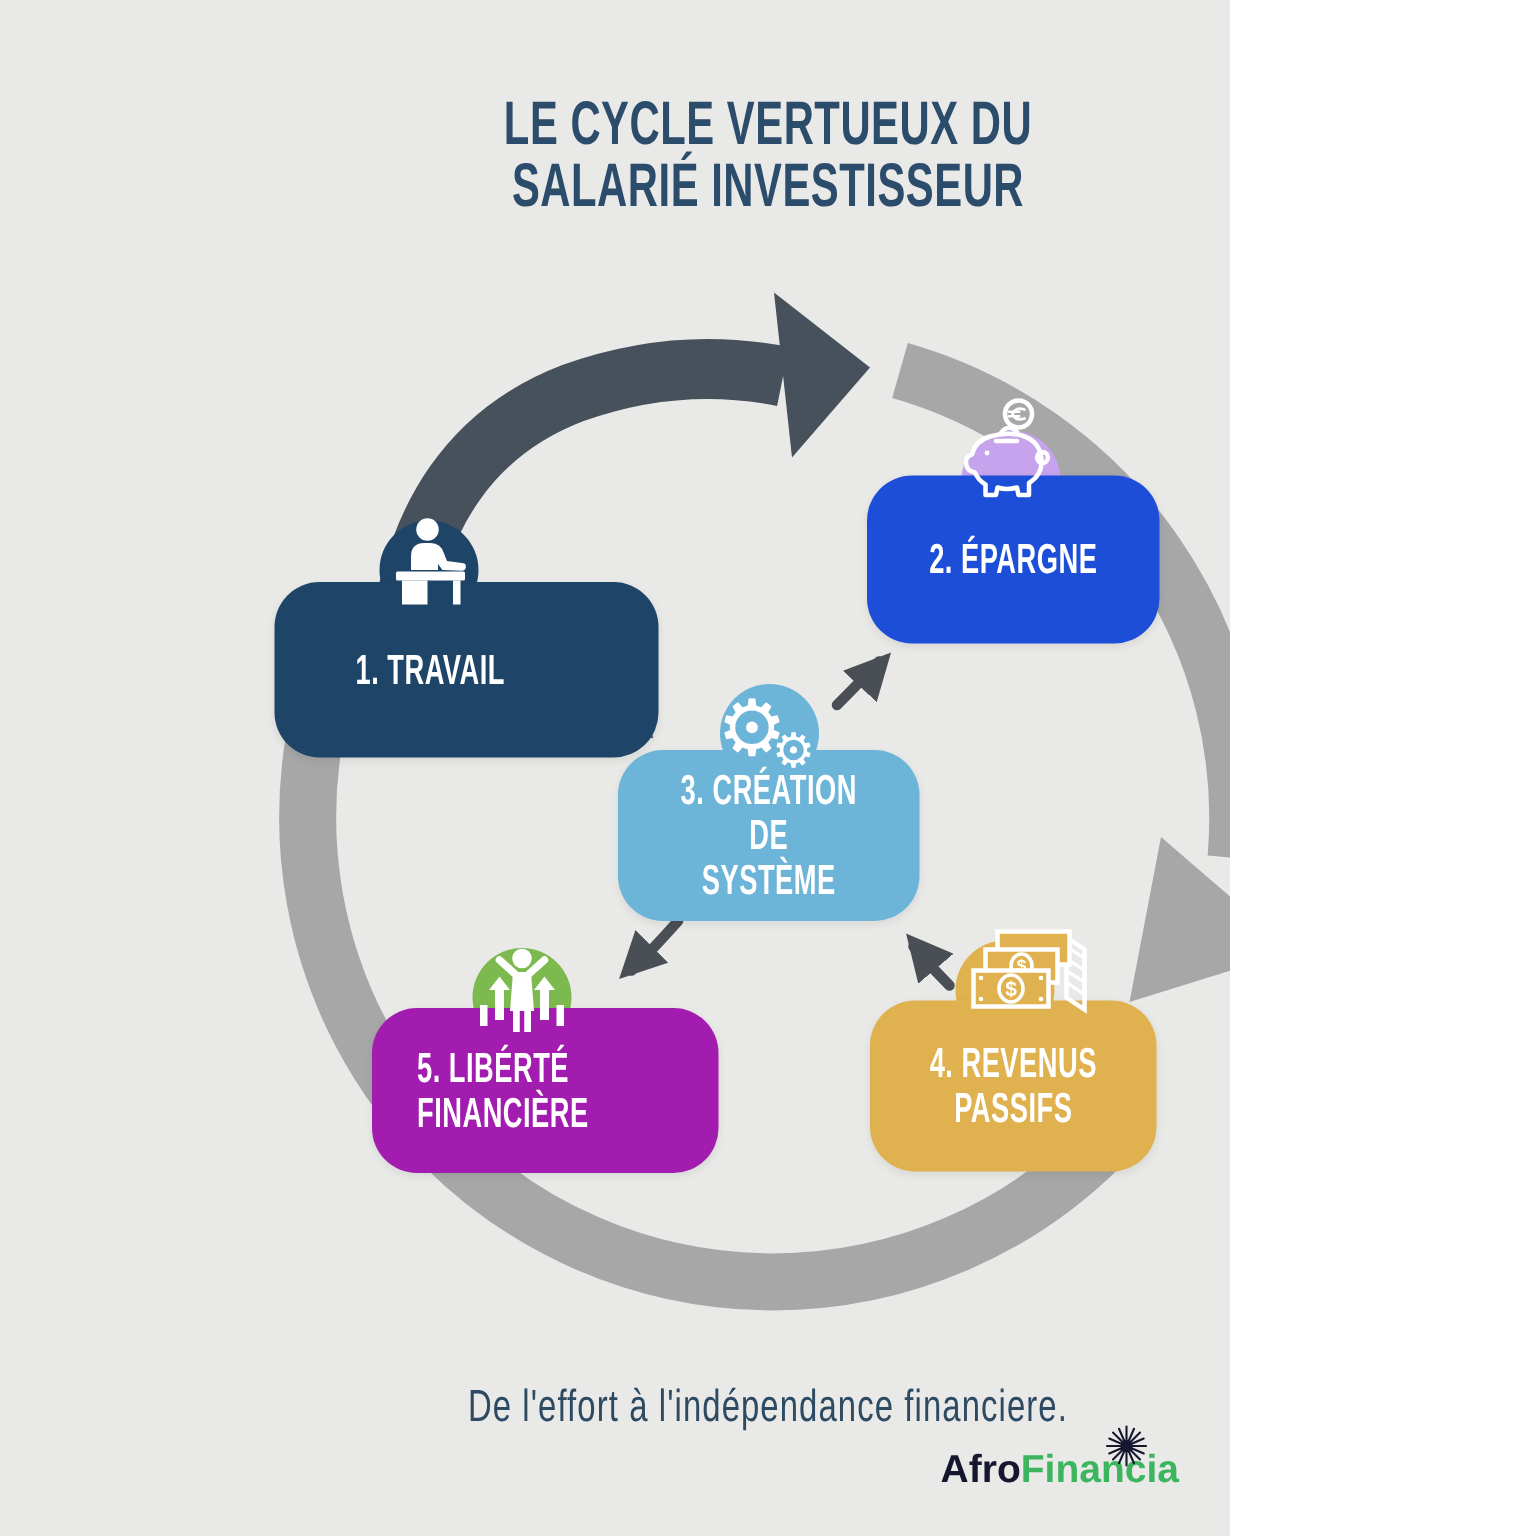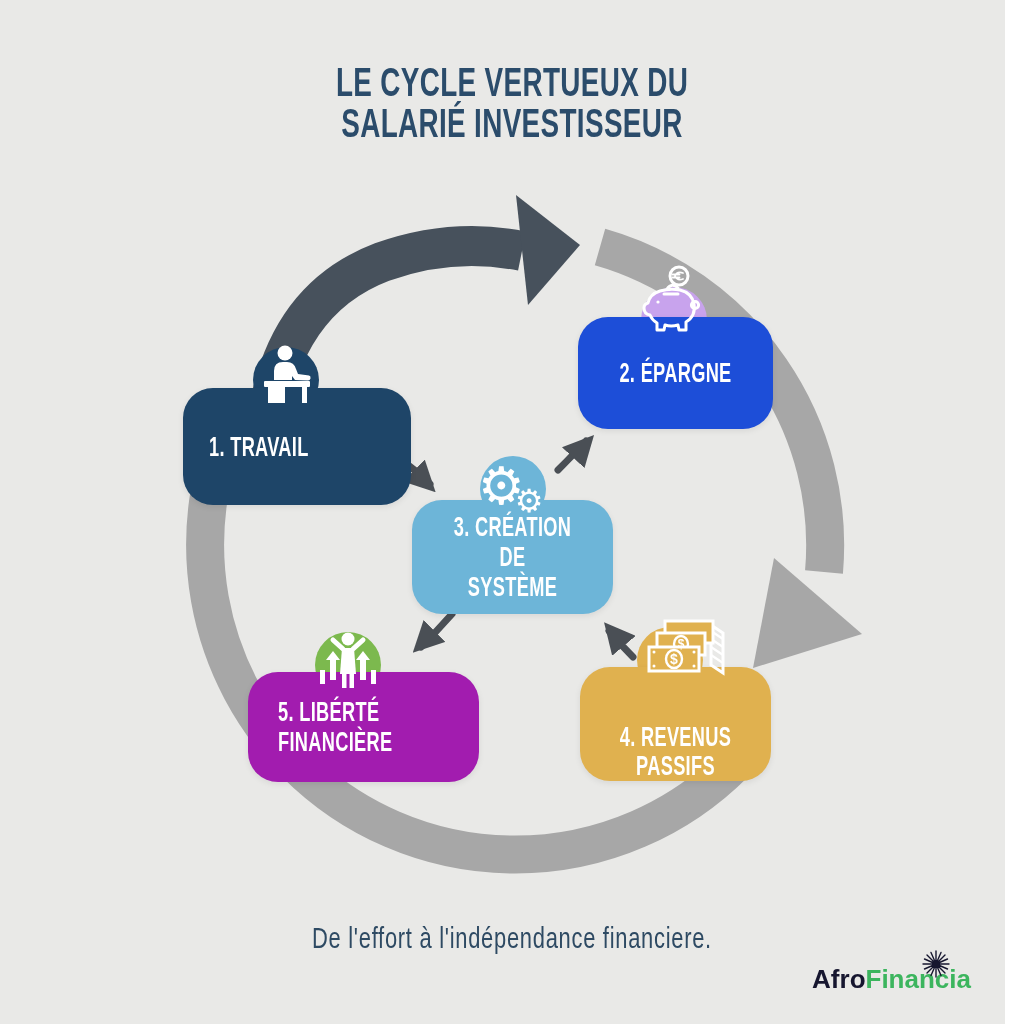--- a/index.html
+++ b/index.html
@@ -1,18 +1,18 @@
 <!DOCTYPE html>
 <html><head>
 <meta charset="utf-8">
 <title>Infographic</title>
 <style>
   html,body { margin:0; padding:0; }
   #canvas {
-    position:relative; width:1005px; height:1024px; overflow:hidden;
+    position:relative; width:820px; height:1024px; overflow:hidden;
     font-family:"Liberation Sans", sans-serif;
   }
   
   .title {
     position:absolute; top:62px; left:0; width:1024px;
     text-align:center; font-weight:bold; font-size:41px; line-height:1.0;
     letter-spacing:0.5px;
   }
   .title .tline { display:block; transform:scaleX(0.68); transform-origin:center; }
   
@@ -72,21 +72,21 @@
     <path d="M 266 428 Q 282 300 382 262 Q 452 237 522 251" fill="none" stroke-width="40" stroke="#47515C"></path>
     <polygon points="580,245 516,195 528,305" fill="#47515C"></polygon>
 
     <path d="M 398 458 Q 416 470 430 484" fill="none" stroke-width="7" stroke-linecap="round" marker-end="url(#mhead)" stroke="#4A4F55"></path>
     <path d="M 558 470 Q 574 454 586 441" fill="none" stroke-width="7" stroke-linecap="round" marker-end="url(#mhead)" stroke="#4A4F55"></path>
     <path d="M 452 614 Q 436 632 421 647" fill="none" stroke-width="7" stroke-linecap="round" marker-end="url(#mhead)" stroke="#4A4F55"></path>
     <path d="M 633 657 Q 620 644 609 631" fill="none" stroke-width="7" stroke-linecap="round" marker-end="url(#mhead)" stroke="#4A4F55"></path>
   </svg>
 
   <div class="bump" style="left: 253px; top: 347px; background-color: rgb(30, 69, 104);"></div>
-  <div class="stepbox" style="left: 183px; top: 388px; width: 202px; height: 117px; padding-left: 26px; background-color: rgb(30, 69, 104);">
+  <div class="stepbox" style="left: 183px; top: 388px; width: 202px; height: 117px; padding-left: 54px; background-color: rgb(30, 69, 104);">
     <div class="steplabel left">1. TRAVAIL</div>
   </div>
   <svg class="icon" style="left:252px; top:344px;" width="68" height="60" viewBox="0 0 68 60">
     <g fill="#FFFFFF">
       <circle cx="33" cy="9" r="7.5"></circle>
       <path d="M22 36 L22 27 Q22 18 31 18 L35 18 Q42 18 44 25 L46 30 L57 31.5 Q59 32 58.5 34.5 Q58 36.5 56 36.5 L43 36 L40 32 L40 36 Z"></path>
       <rect x="12" y="37" width="46" height="6" rx="1"></rect>
       <rect x="16" y="43" width="17" height="16"></rect>
       <rect x="50" y="43" width="5" height="16"></rect>
     </g>
@@ -113,21 +113,21 @@
     <div class="steplabel center">
       <span>3. CRÉATION DE</span><br>
       <span>SYSTÈME</span>
     </div>
   </div>
   <div class="icon gearwrap" style="left:478px; top:460px;">
     <span class="gear-big">⚙</span><span class="gear-small">⚙</span>
   </div>
 
   <div class="bump" style="left: 637px; top: 627px; background-color: rgb(224, 177, 79);"></div>
-  <div class="stepbox" style="left: 580px; top: 667px; width: 191px; height: 114px; justify-content: center; background-color: rgb(224, 177, 79); align-items: flex-end;">
+  <div class="stepbox" style="left: 580px; top: 667px; width: 191px; height: 114px; justify-content: center; background-color: rgb(224, 177, 79);">
     <div class="steplabel center">
       <span>4. REVENUS</span><br>
       <span>PASSIFS</span>
     </div>
   </div>
   <svg class="icon" style="left:645px; top:617px;" width="88" height="76" viewBox="0 0 88 76">
     <g stroke="#FFFFFF" stroke-width="3">
       <path d="M66 8 L78 16 L78 56 L66 48 Z" fill="none"></path>
       <path d="M66 14 L78 22 M66 22 L78 30 M66 30 L78 38 M66 38 L78 46" stroke-width="2.2"></path>
       <rect x="20" y="4" width="48" height="22" fill="#E0B14F"></rect>

